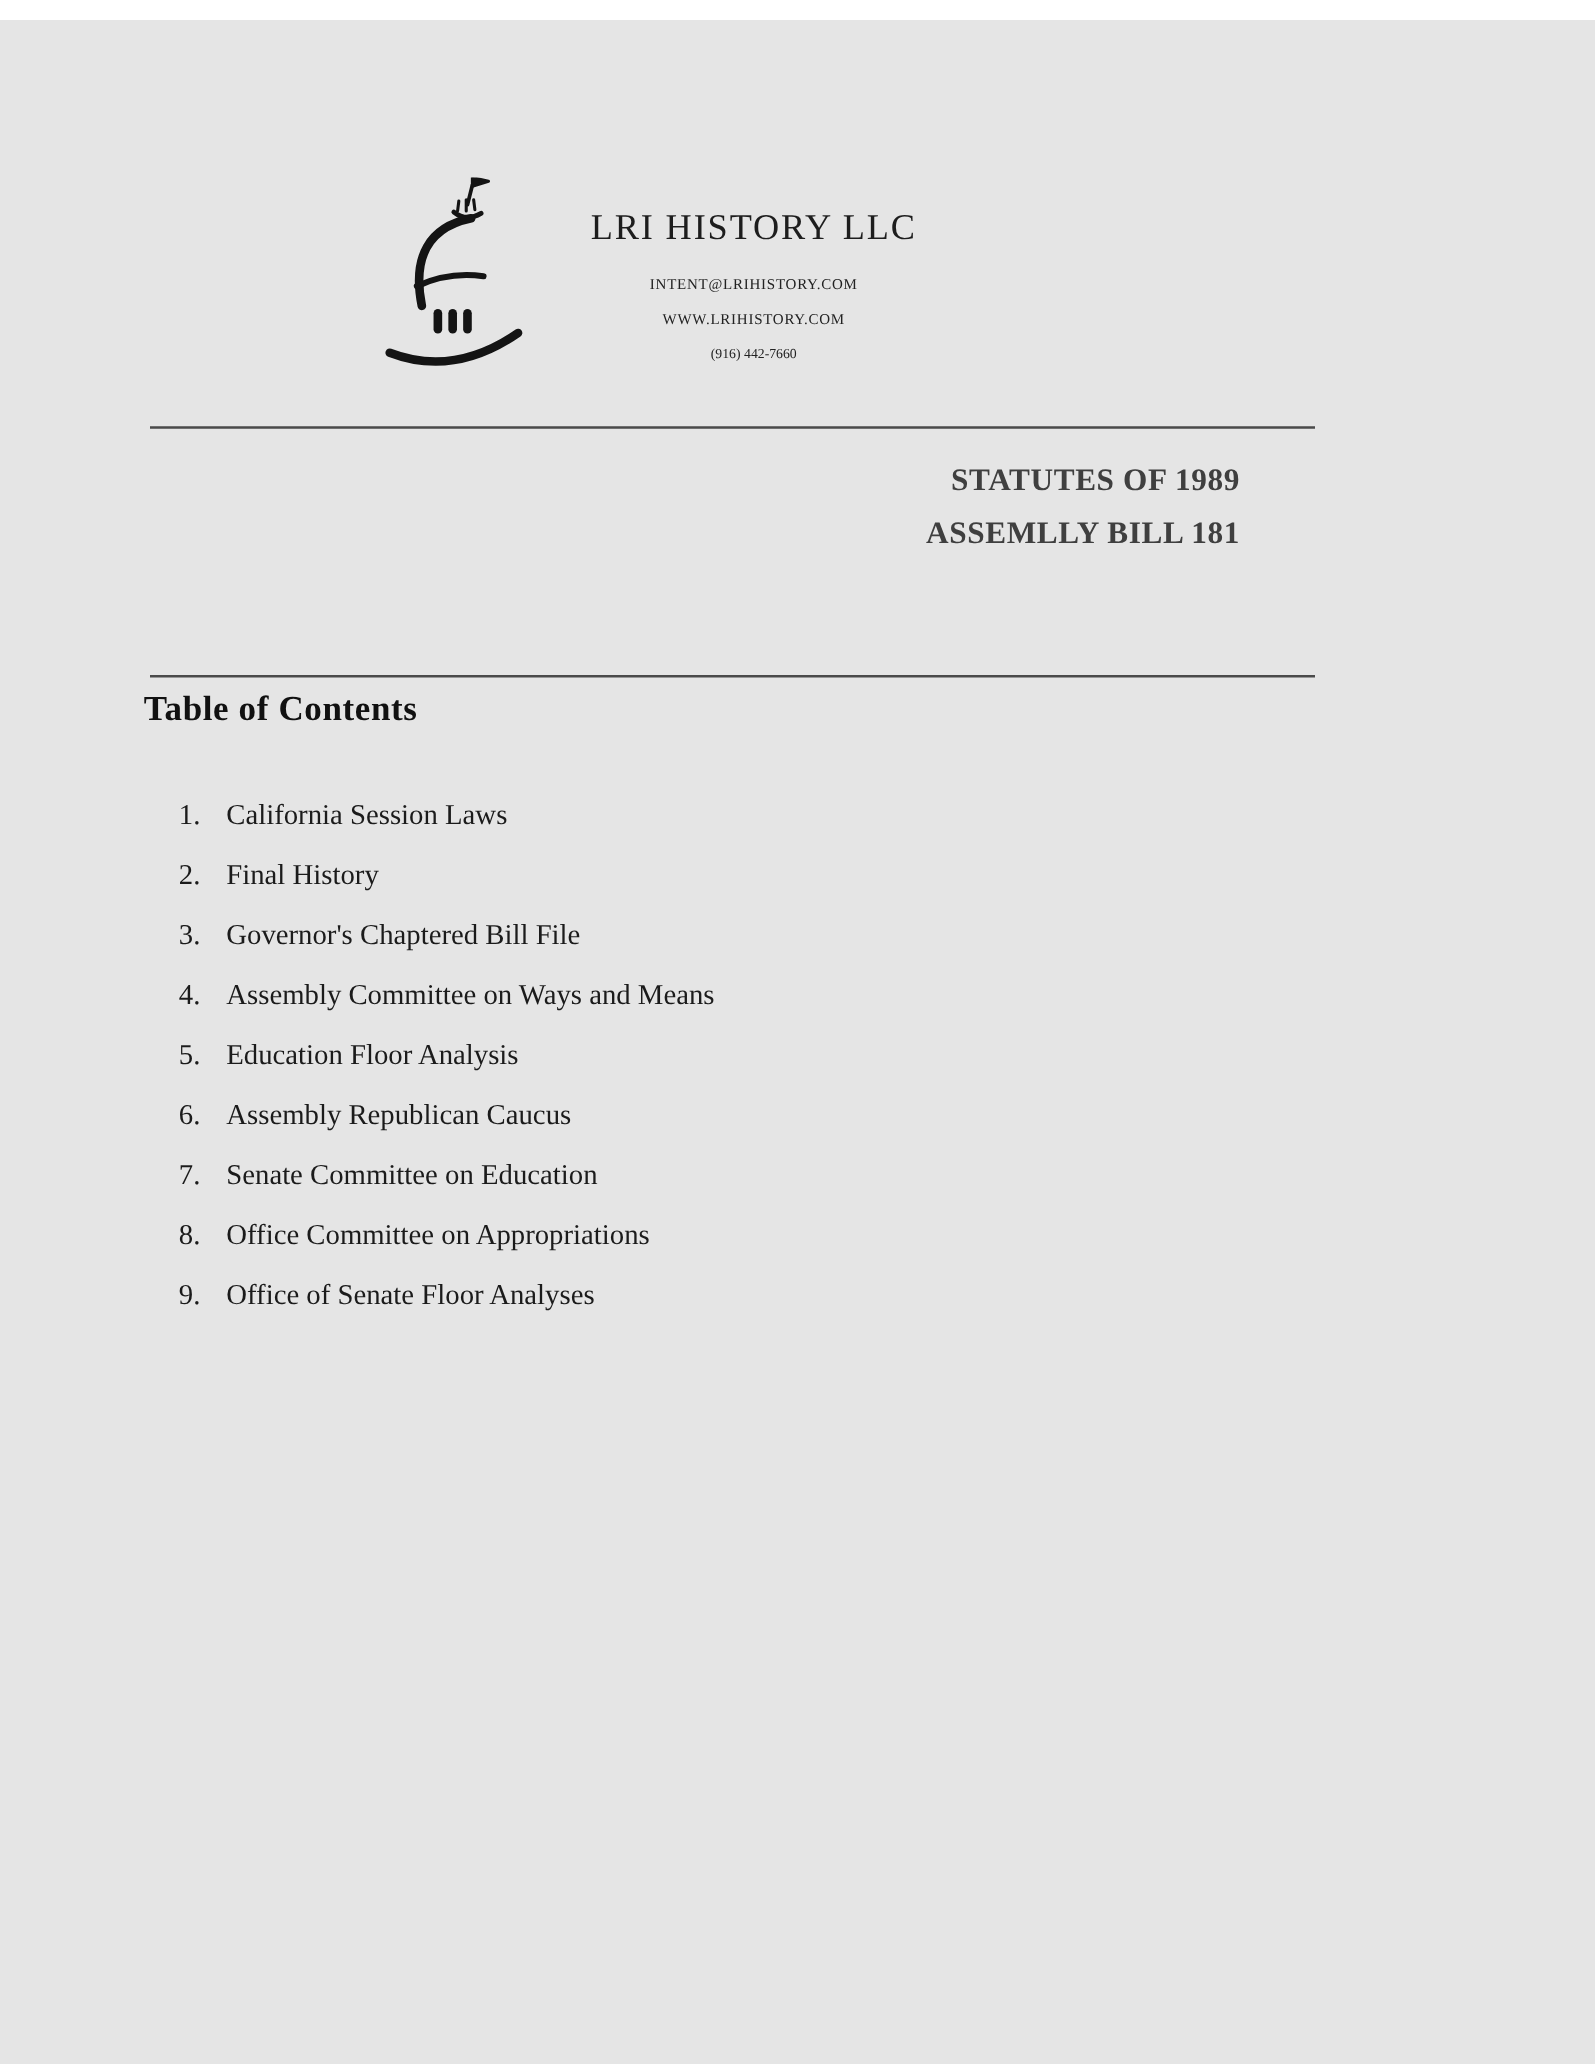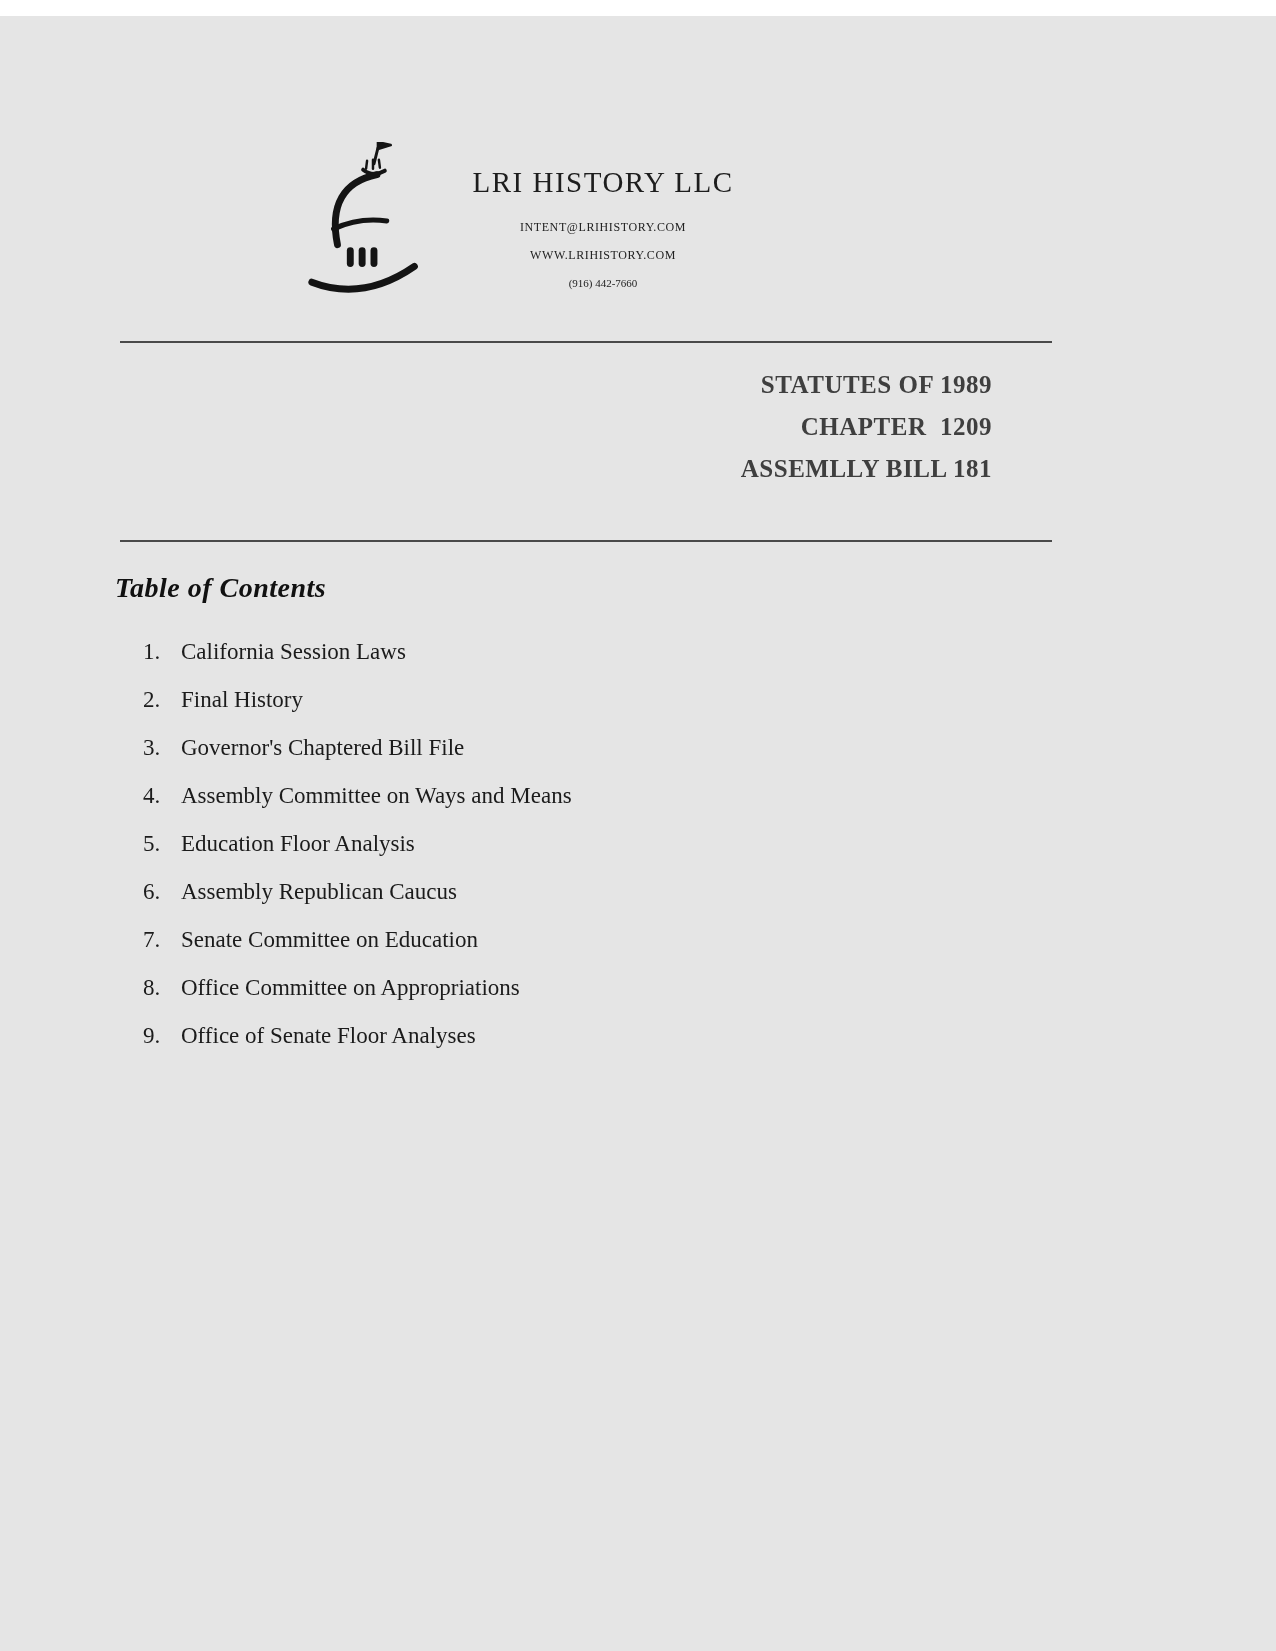--- a/index.html
+++ b/index.html
@@ -73,26 +73,25 @@
     line-height: 42px;
     color: #3f3f3f;
     letter-spacing: 0.5px;
   }
   .title-line { white-space: pre-wrap; }
 
   
   .toc-heading {
     position: absolute;
     left: 115px;
-    top: 556px;
+    top: 536px;
     font-size: 28px;
     font-weight: bold;
     letter-spacing: 0.5px;
     color: #111111;
-    font-style: italic;
   }
   .toc-list {
     position: absolute;
     left: 143px;
     top: 622px;
     list-style: none;
   }
   .toc-item {
     display: flex;
     align-items: baseline;
@@ -143,21 +142,20 @@
     <div class="company-name">LRI HISTORY LLC</div>
     <div class="contact-line">INTENT@LRIHISTORY.COM</div>
     <div class="contact-line">WWW.LRIHISTORY.COM</div>
     <div class="contact-phone">(916) 442-7660</div>
   </div>
 
   <div class="rule rule-top"></div>
 
   <div class="title-block">
     <div class="title-line">STATUTES OF 1989</div>
-    <div class="title-line">CHAPTER  1209</div>
     <div class="title-line">ASSEMLLY BILL 181</div>
   </div>
 
   <div class="rule rule-bottom"></div>
 
   <div class="toc-heading">Table of Contents</div>
 
   <ul class="toc-list">
     <li class="toc-item">
       <span class="toc-num">1.</span>

